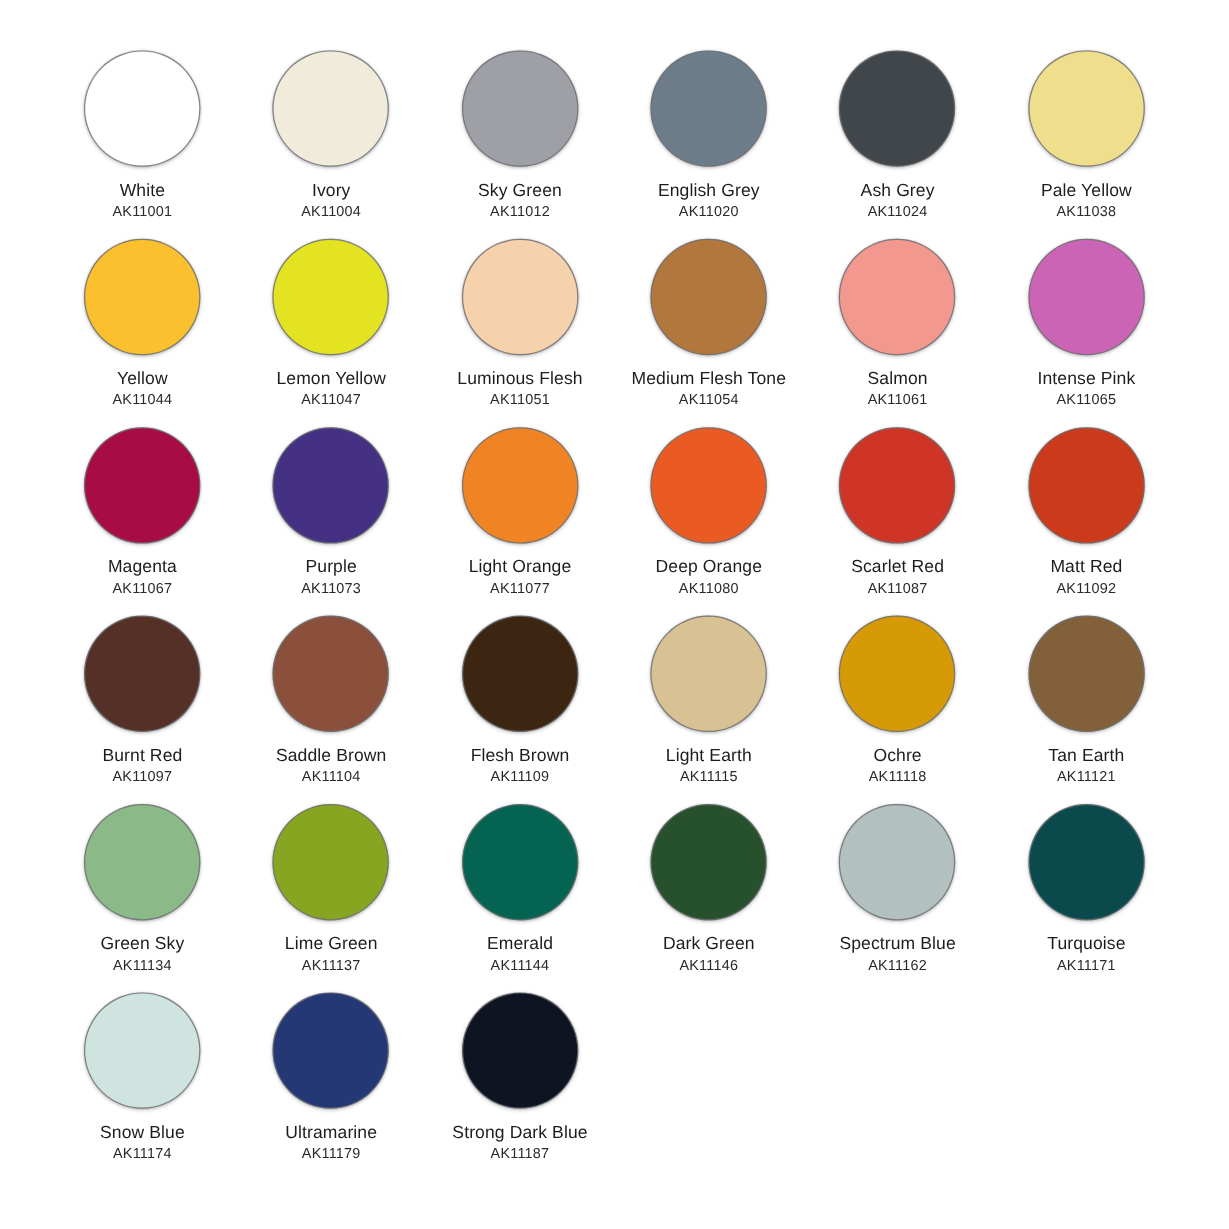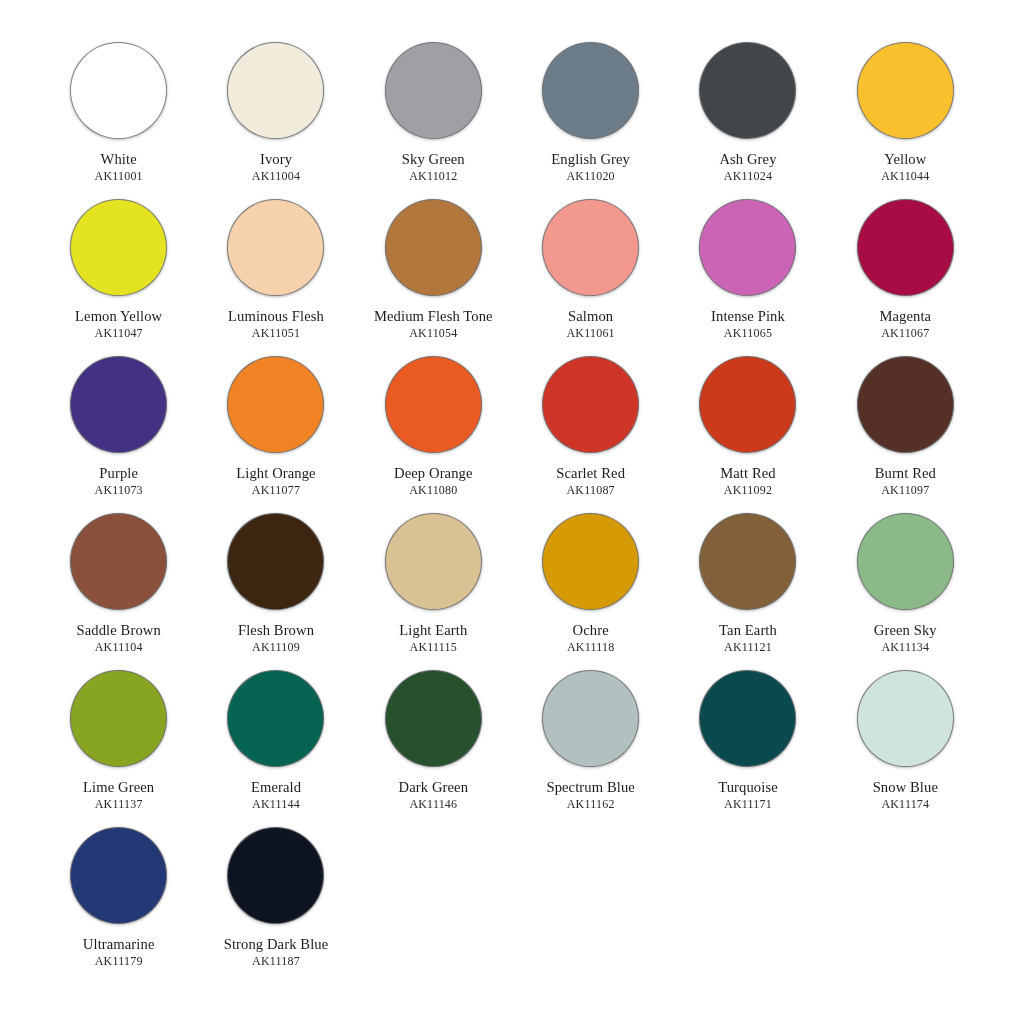--- a/index.html
+++ b/index.html
@@ -15,21 +15,20 @@
   }
 
   #swatch-sheet {
     width: 1024px;
     height: 1024px;
     background: #ffffff;
     padding: 36px 40px 20px 40px;
     display: flex;
     flex-direction: column;
     justify-content: flex-start;
-    font-family: Liberation Serif, serif;
   }
 
   .swatch-grid {
     display: grid;
     grid-template-columns: repeat(6, 1fr);
     grid-auto-rows: 157px;
     column-gap: 0px;
     row-gap: 0px;
     width: 944px;
     margin: 0 auto;
@@ -117,20 +116,27 @@
       </div>
       <div class="swatch-cell">
         <div class="swatch-disc-wrap">
           <div class="swatch-disc" style="background: rgb(65, 70, 74);"></div>
         </div>
         <div class="swatch-name">Ash Grey</div>
         <div class="swatch-code">AK11024</div>
       </div>
       <div class="swatch-cell">
         <div class="swatch-disc-wrap">
+          <div class="swatch-disc" style="background: rgb(239, 223, 140);"></div>
+        </div>
+        <div class="swatch-name">Pale Yellow</div>
+        <div class="swatch-code">AK11038</div>
+      </div>
+      <div class="swatch-cell">
+        <div class="swatch-disc-wrap">
           <div class="swatch-disc" style="background: rgb(251, 192, 45);"></div>
         </div>
         <div class="swatch-name">Yellow</div>
         <div class="swatch-code">AK11044</div>
       </div>
       <div class="swatch-cell">
         <div class="swatch-disc-wrap">
           <div class="swatch-disc" style="background: rgb(227, 227, 34);"></div>
         </div>
         <div class="swatch-name">Lemon Yellow</div>

